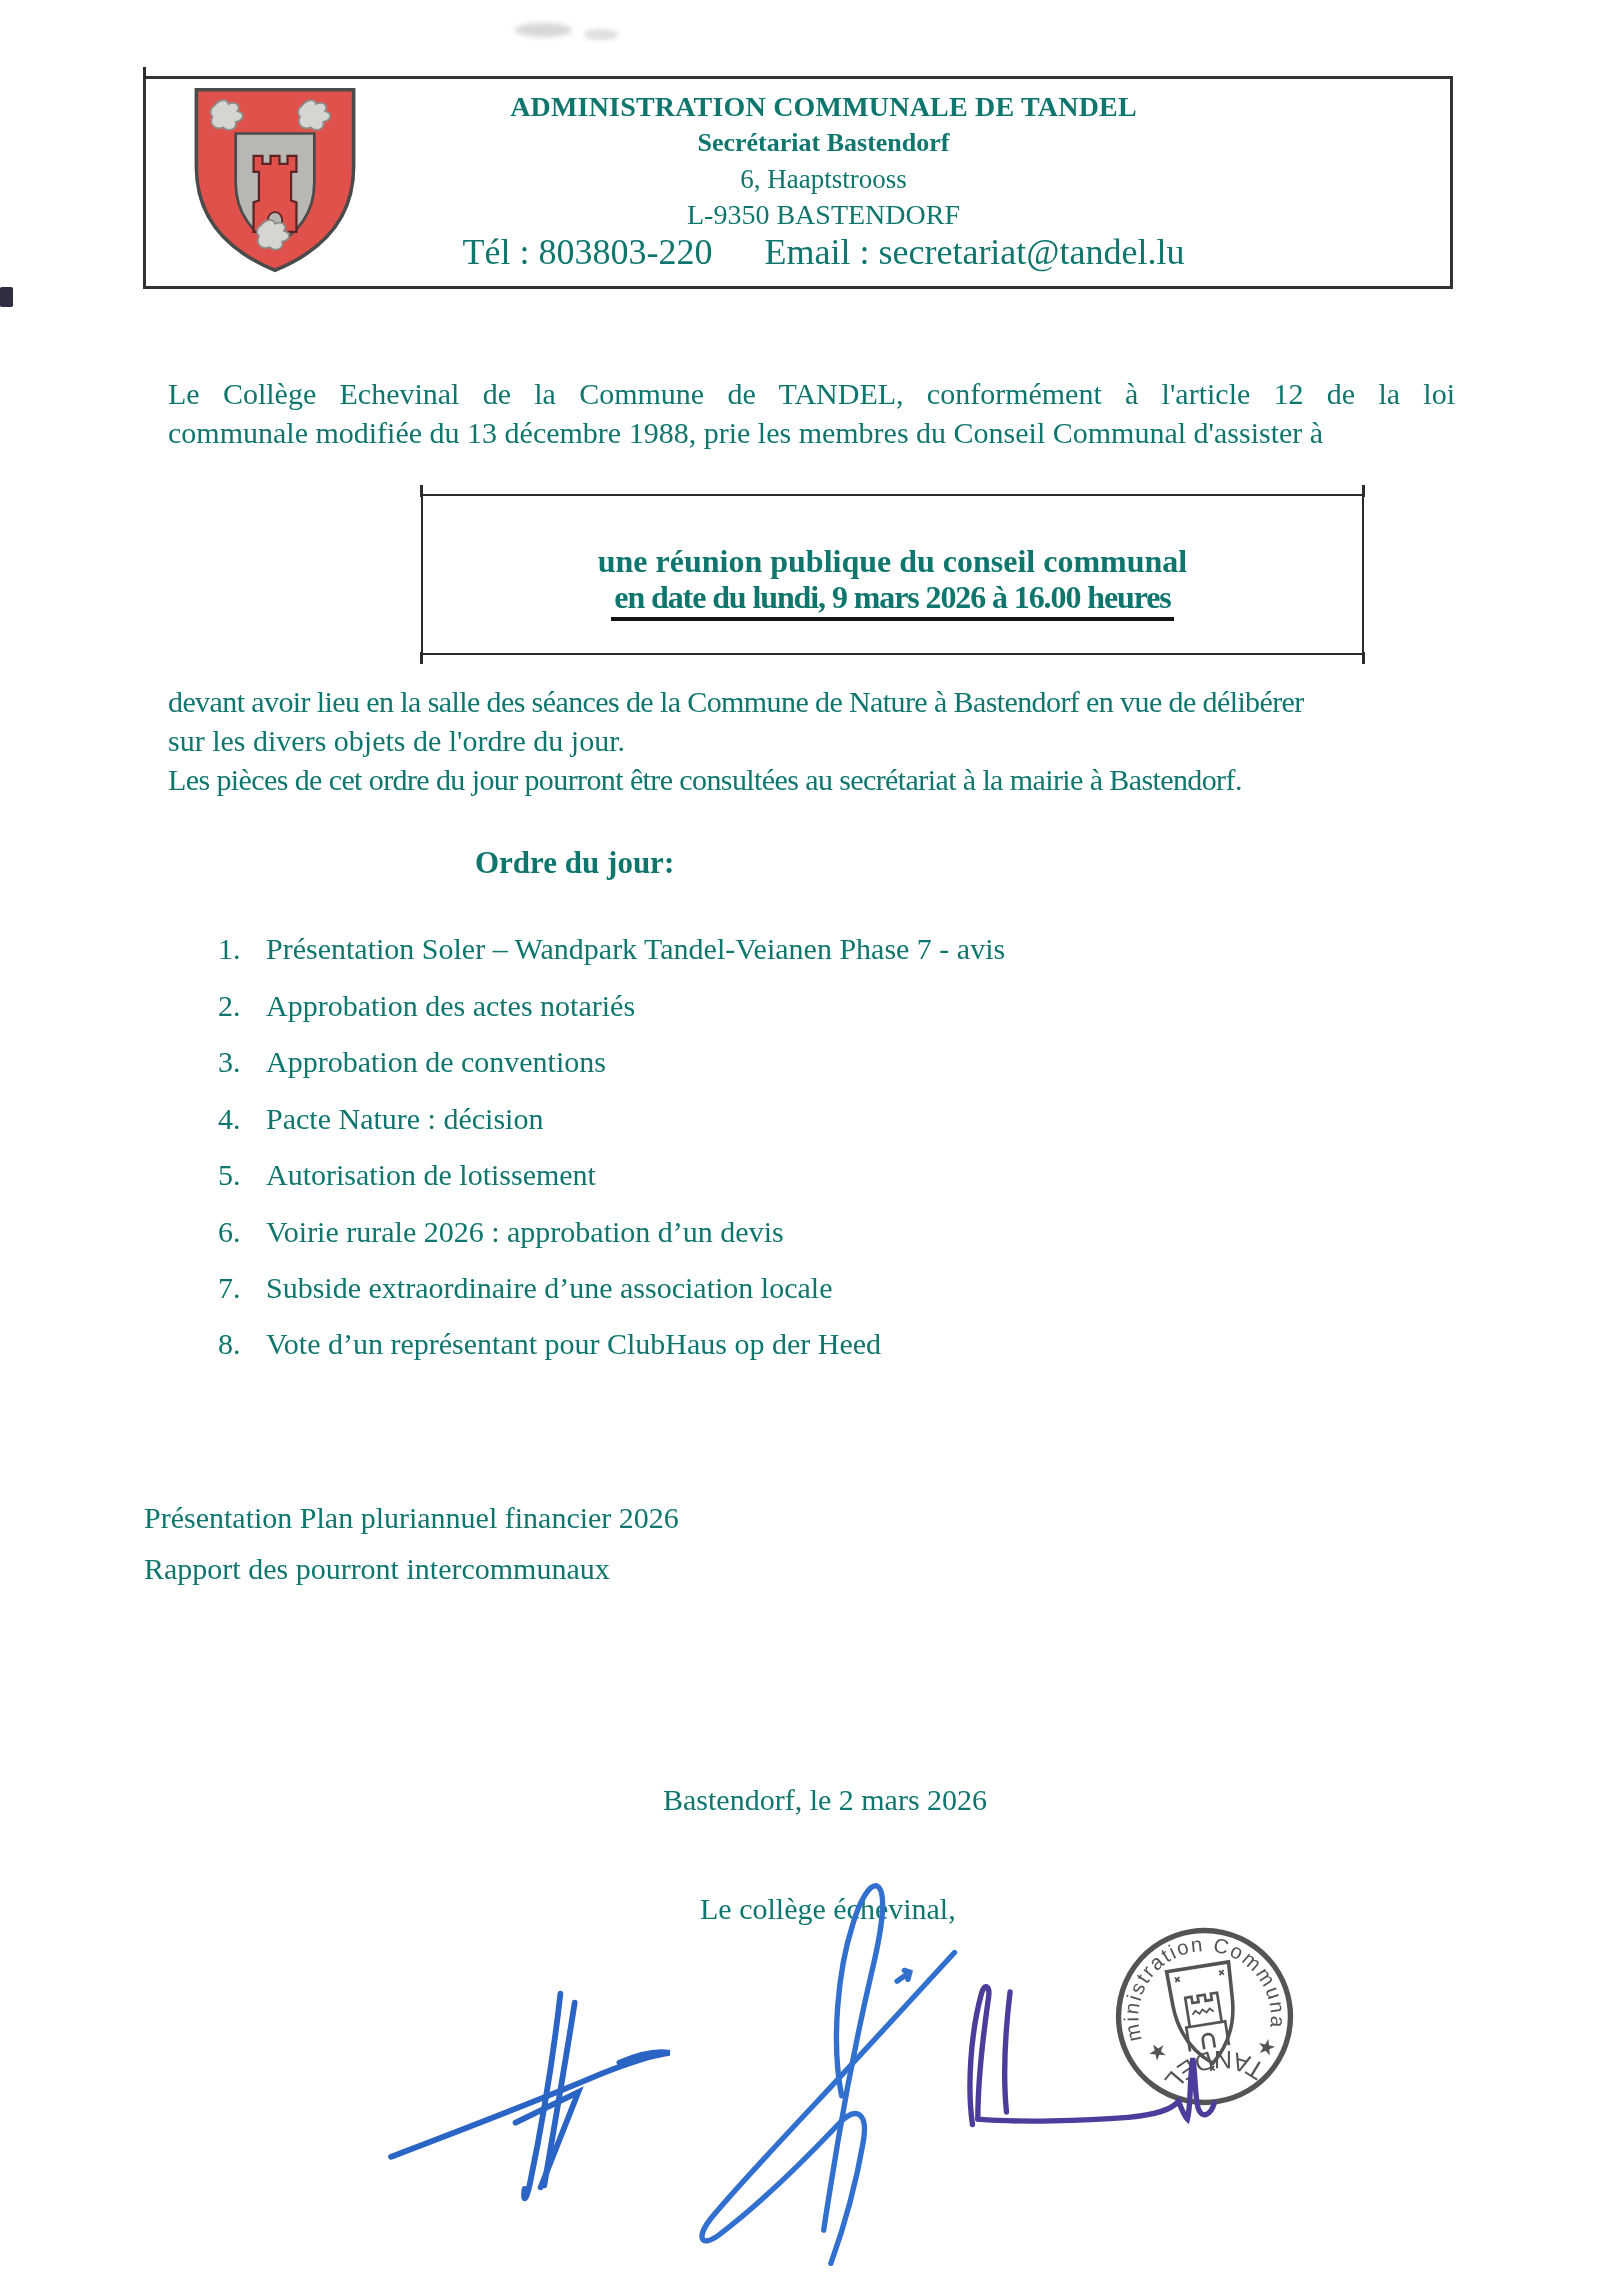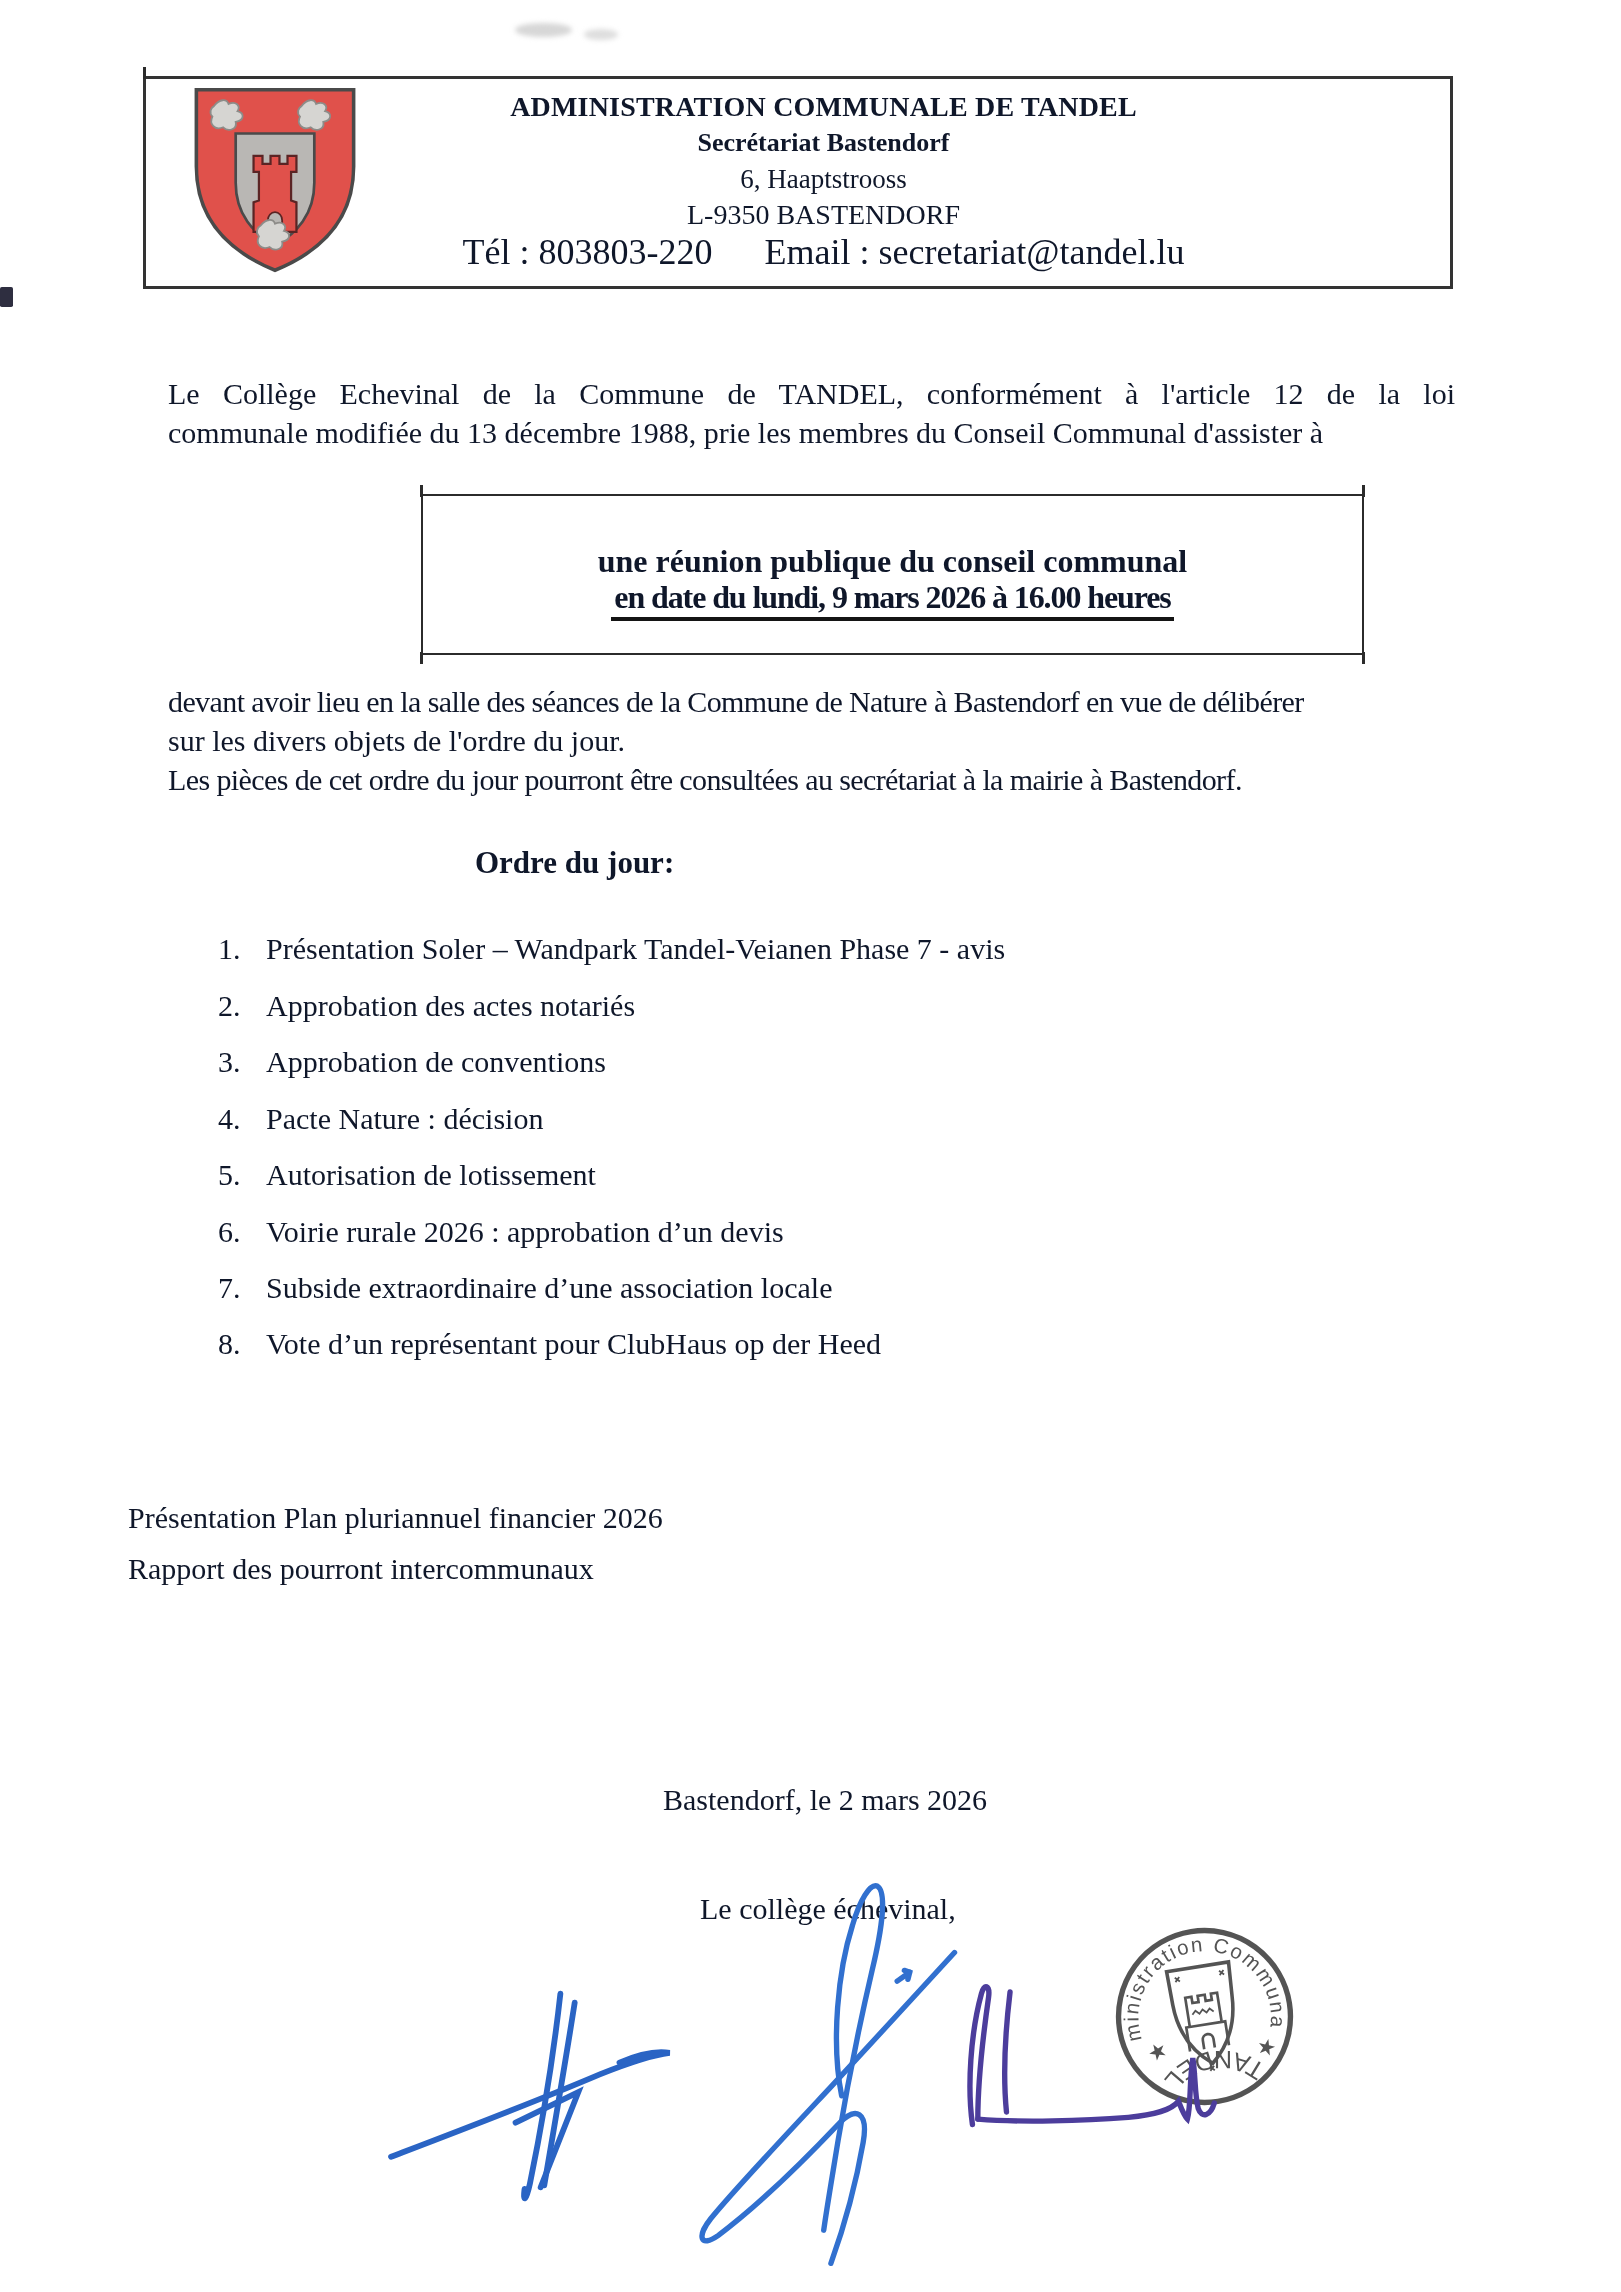--- a/index.html
+++ b/index.html
@@ -1,18 +1,18 @@
 <!DOCTYPE html>
 <html style="font-size:14.3px"><head>
 <meta charset="utf-8">
 <style>
   html,body { margin:0; padding:0; background:#e8e8e8; }
   .page {
     position:relative; width:1621px; height:2293px; background:#ffffff;
-    font-family:"Liberation Serif", serif; color:#0f172a; overflow:hidden;
+    font-family:"Liberation Serif", serif; color:#0f766e; overflow:hidden;
     margin:0 auto;
   }
 
   
   .header-box {
     position:absolute; left:143px; top:76px; width:1310px; height:213px;
     border:3.6px solid #333333; box-sizing:border-box;
   }
   .crest { position:absolute; left:191px; top:84px; width:168px; height:192px; }
   .header-text {
@@ -51,21 +51,21 @@
   .body-text {
     position:absolute; left:168px; top:682px; width:1287px;
     font-size:30px; line-height:39px;
   }
   .ordre {
     position:absolute; left:475px; top:845px;
     font-size:31px; font-weight:bold; line-height:36px;
   }
   .agenda-item { position:absolute; left:218px; font-size:30px; line-height:36px; white-space:nowrap; }
   .agenda-item .num { display:inline-block; width:48px; }
-  .annex-line { position:absolute; left:128px; font-size:30px; line-height:36px; white-space:nowrap; }
+  .annex-line { position:absolute; left:144px; font-size:30px; line-height:36px; white-space:nowrap; }
   .place-date { position:absolute; left:663px; top:1782px; font-size:30px; line-height:36px; white-space:nowrap; }
   .sig-caption { position:absolute; left:700px; top:1891px; font-size:30px; line-height:36px; white-space:nowrap; }
 
   
   .signatures { position:absolute; left:340px; top:1827px; width:1281px; height:466px; z-index:5; }
   .stamp { position:absolute; left:1106px; top:1918px; width:197px; height:197px; z-index:4; opacity:.88; }
 
   
   .artifact { position:absolute; }
   .art-edge { left:0; top:287px; width:13.4px; height:19.7px; background:#2e2e40; border-radius:1.8px; }

